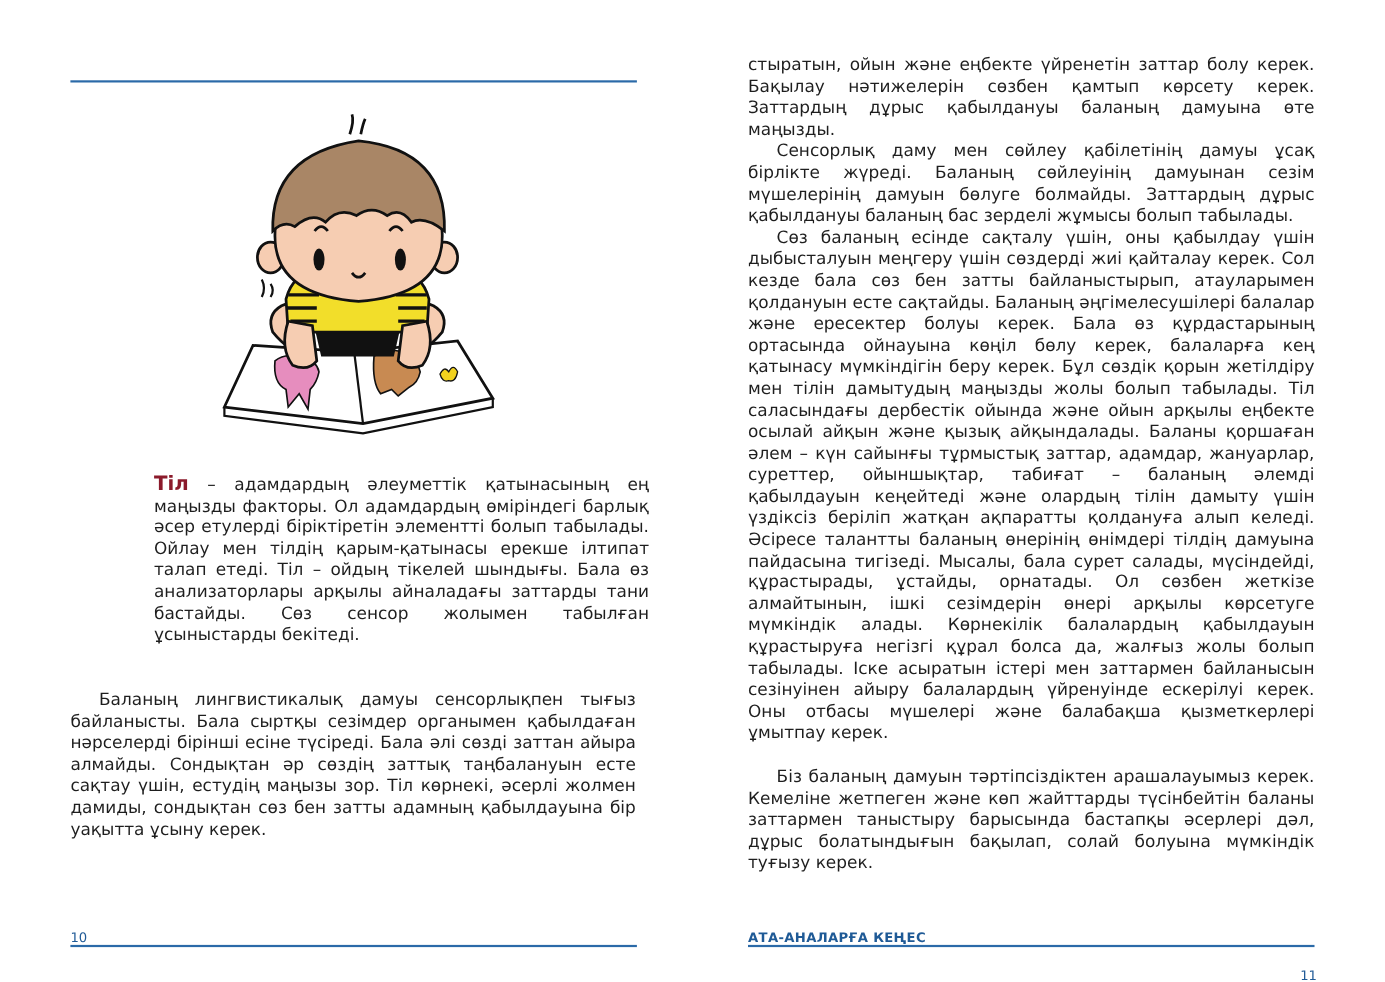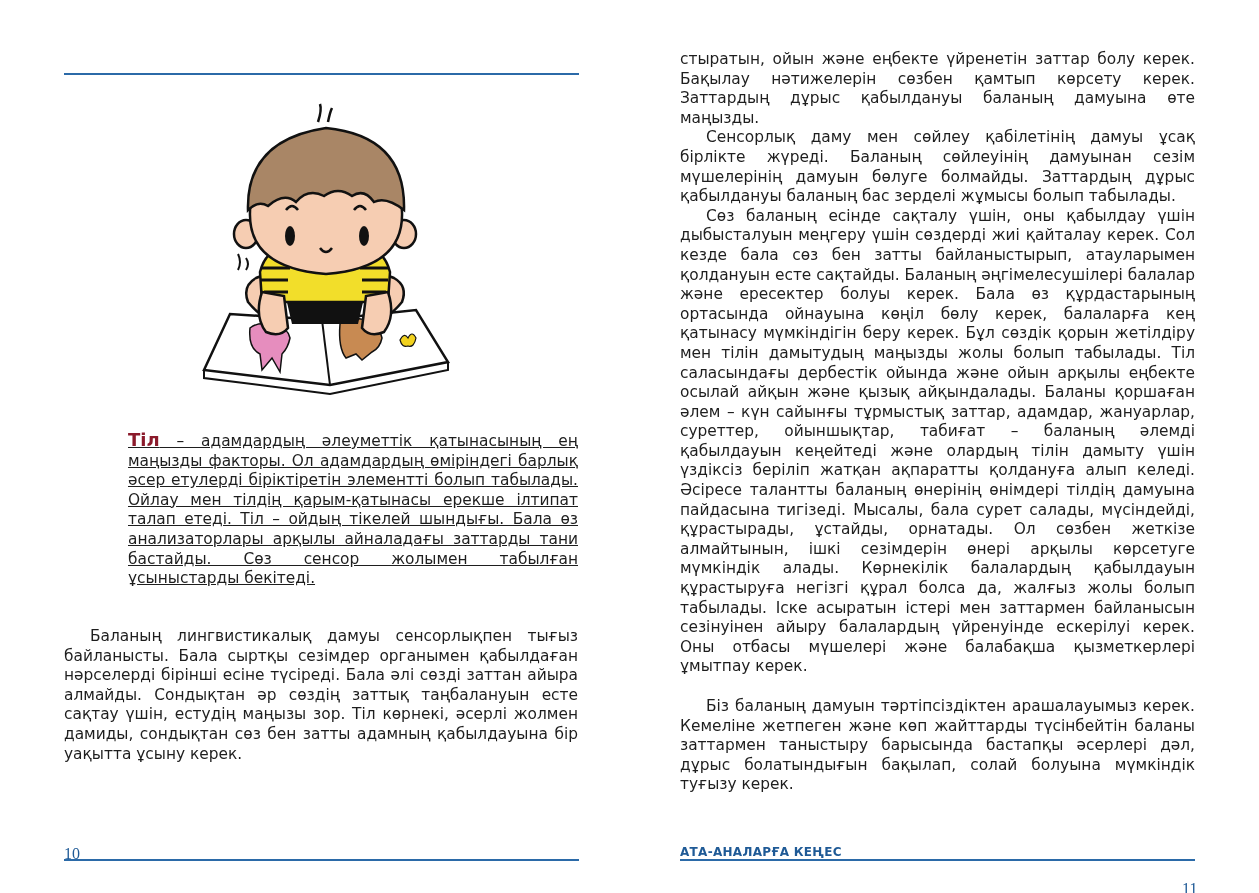--- a/index.html
+++ b/index.html
@@ -12,31 +12,31 @@
     .title { position:absolute; left:64px; top:44px; width:514px; text-align:right;
              font-size:22.5px; color:#1f5a96; letter-spacing:0.2px; line-height:30px; }
     .title-rule { position:absolute; left:64px; top:73px; width:515px; height:2px; background:#2b6aa8; }
 
     .illustration { position:absolute; left:190px; top:102px; width:270px; height:295px; }
 
     .body-text { position:absolute; font-size:15.4px; line-height:19.6px; text-align:justify; }
     .body-text p { margin:0; text-indent:26px; }
     .body-text p + p { }
 
-    .intro { left:128px; top:430px; width:450px;text-decoration:underline; }
+    .intro { left:140px; top:430px; width:450px; }
     .intro .term { color:#8b1a2b; font-weight:bold; font-size:18px; }
 
     .left-body { left:64px; top:627px; width:514px; }
 
     .right-col1 { left:680px; top:50px; width:515px; }
     .right-col1 p.cont { text-indent:0; }
     .right-col2 { left:680px; top:697px; width:515px; }
 
     .footer-rule { position:absolute; height:2px; background:#2b6aa8; }
-    .page-num { position:absolute; font-size:16px; color:#1f5a96;font-family:Liberation Serif, serif; }
+    .page-num { position:absolute; font-size:12px; color:#1f5a96; }
     .footer-title { position:absolute; font-size:12px; font-weight:bold; color:#1f5a96; letter-spacing:0.3px; }
   </style>
 </head>
 <body>
 
 <div class="page left-page">
   <div class="title-rule"></div>
 
   <svg class="illustration" viewBox="0 0 270 295">
 

